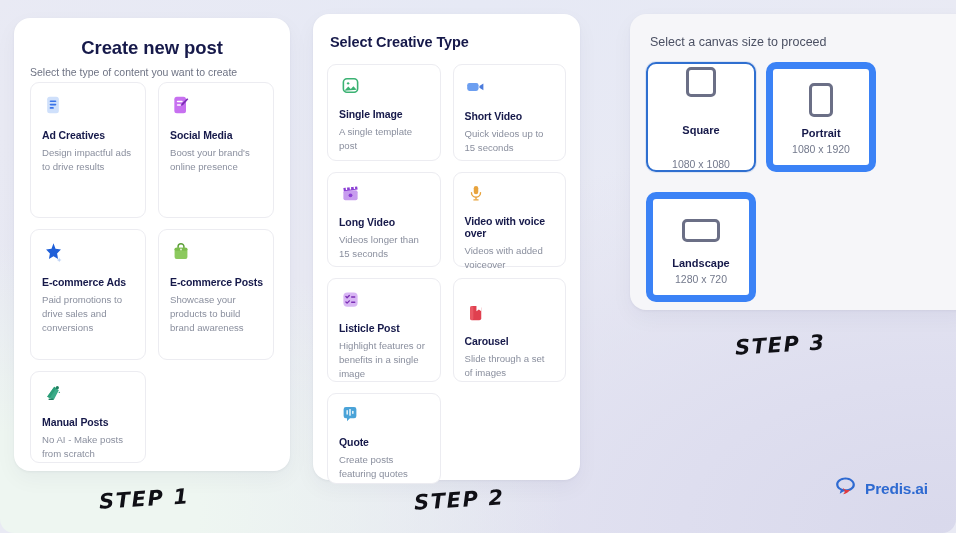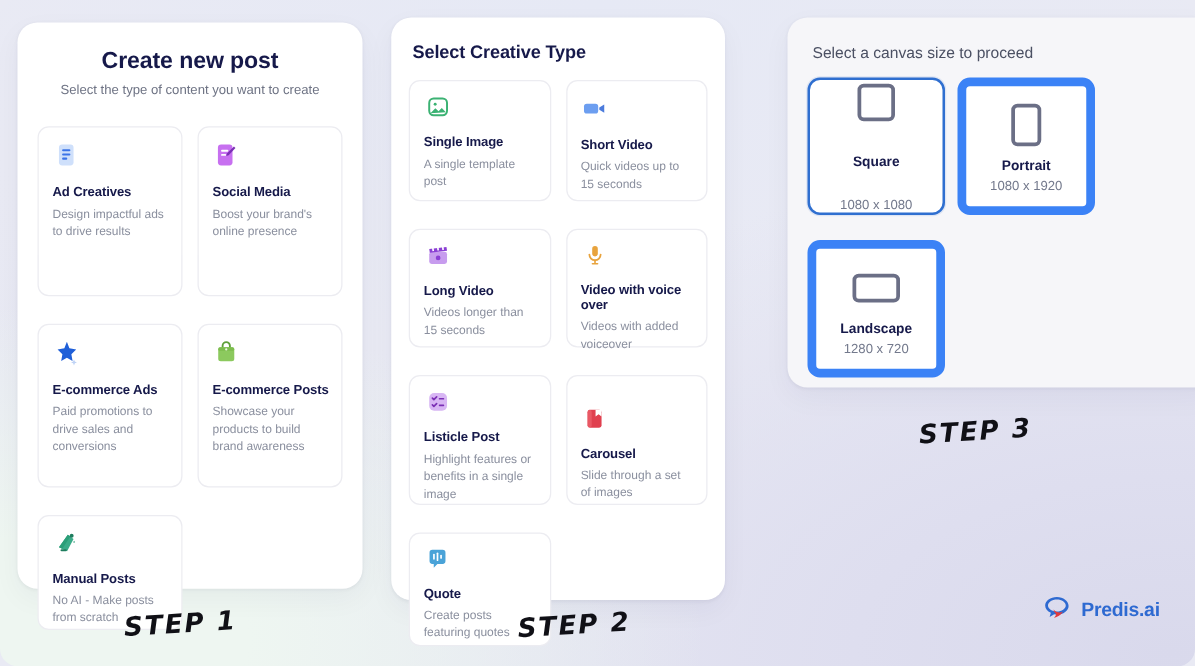--- a/index.html
+++ b/index.html
@@ -56,43 +56,42 @@
     font-size: 18.5px;
     font-weight: 700;
     color: #16194a;
     text-align: center;
     letter-spacing: -0.1px;
     margin-top: 3px;
   }
   .panel-subtitle {
     font-size: 10.5px;
     color: #6e7384;
-    text-align: center;
     margin-top: 7px;
-    margin-bottom: 23px;
+    margin-bottom: 4px;
   }
   .panel-title-left {
     font-size: 14.5px;
     font-weight: 700;
     color: #16194a;
     letter-spacing: -0.1px;
     margin: 3px 0 14px 3px;
   }
   .panel-title-canvas {
     font-size: 12.5px;
     font-weight: 400;
     color: #4b5063;
     margin: 4px 0 13px 4px;
   }
 
   
   .opt-grid {
     display: grid;
     grid-template-columns: 1fr 1fr;
-    gap: 22px 12px;
+    gap: 11px 12px;
   }
 
   .opt-card {
     background: #ffffff;
     border: 1px solid #ececf1;
     border-radius: 9px;
     padding: 11px 10px 12px 11px;
     display: flex;
     flex-direction: column;
     cursor: pointer;

